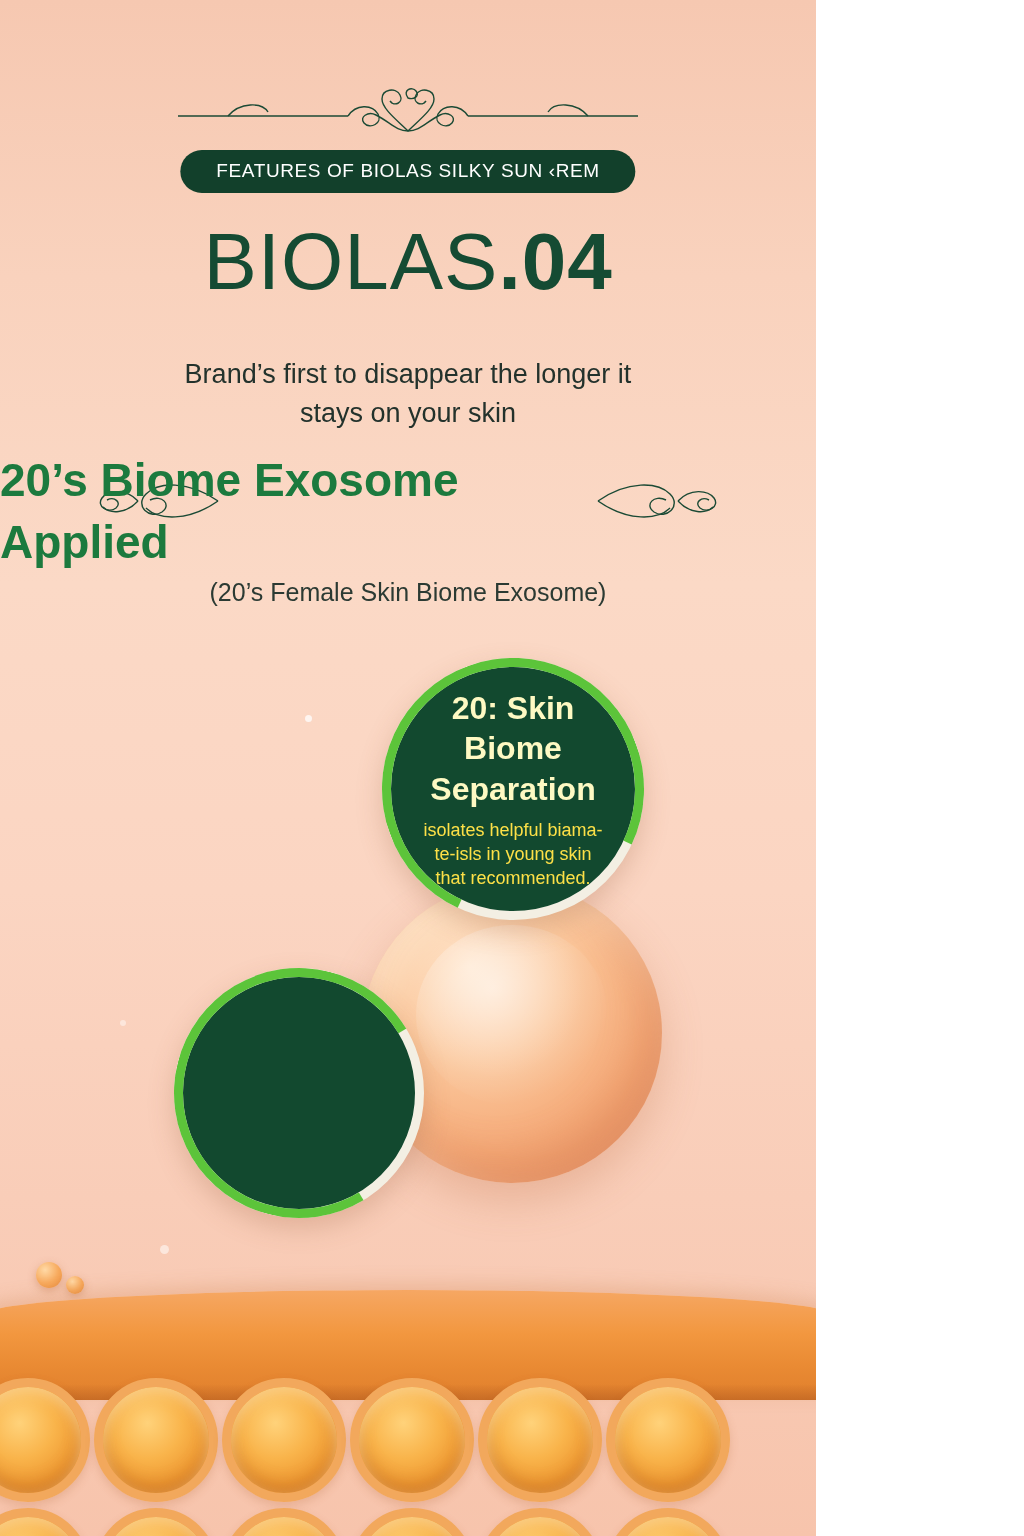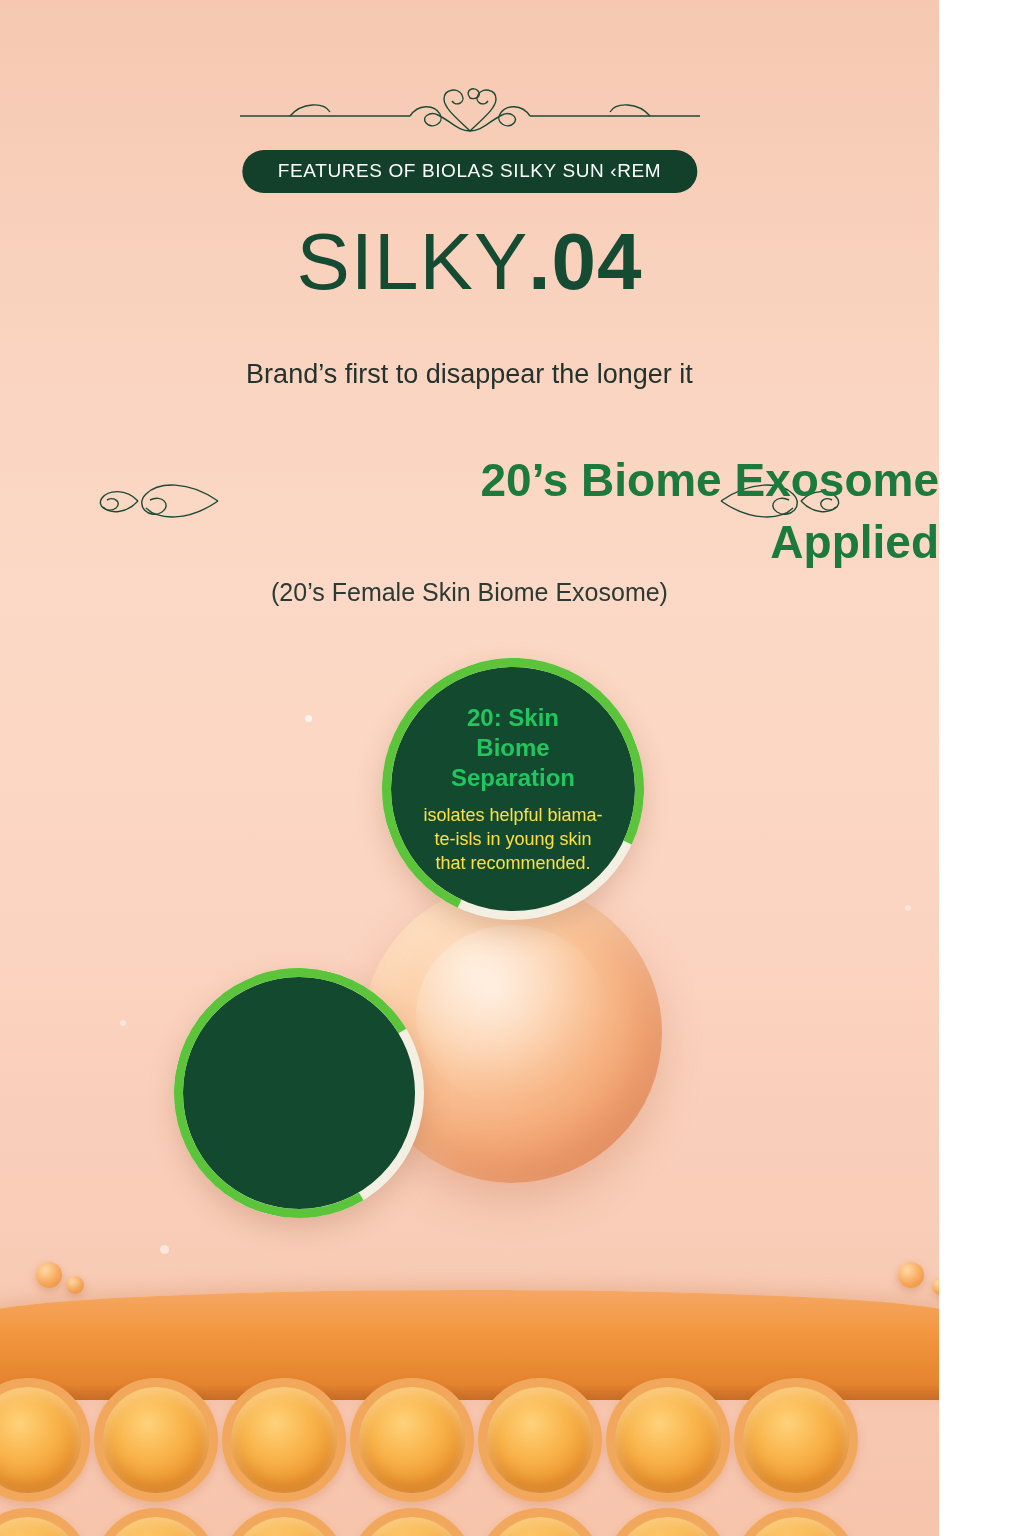--- a/index.html
+++ b/index.html
@@ -4,21 +4,21 @@
 <style>
   * { box-sizing: border-box; margin: 0; padding: 0; }
   html, body {
     width: 1024px;
     height: 1536px;
     overflow: hidden;
     font-family: "Liberation Sans", sans-serif;
   }
   .page {
     position: relative;
-    width: 939px;
+    width: 816px;
     height: 1536px;
     background: linear-gradient(180deg, #f6c8b1 0%, #f9d2bd 18%, #fbd9c6 38%, #fbd5c2 58%, #f9cdb8 78%, #f7c4ac 100%);
     overflow: hidden;
   }
 
   
   .flourish-top {
     position: absolute;
     top: 86px; left: 50%;
     transform: translateX(-50%);
@@ -67,21 +67,21 @@
     color: #23322c;
     font-size: 27px;
     line-height: 1.45;
     font-weight: 400;
   }
 
   
   .headline {
     position: absolute;
     top: 450px; left: 0; right: 0;
-    text-align: right;
+    text-align: left;
     color: #1c7a3e;
     font-size: 46px;
     font-weight: 700;
     line-height: 1.34;
   }
 
   
   .caption {
     position: absolute;
     top: 578px; left: 0; right: 0;
@@ -158,23 +158,23 @@
     transform: rotate(-8deg);
   }
   .bubble-inner {
     position: absolute;
     left: 0; right: 0;
     top: 50%;
     transform: translateY(-50%);
     padding: 0 22px;
   }
   .bubble-title {
-    color: #22c55e;
+    color: #fef9c3;
     font-weight: 700;
-    font-size: 24px;
+    font-size: 32px;
     line-height: 1.26;
     margin-bottom: 9px;
   }
   .bubble-body {
     color: #fde047;
     font-size: 18px;
     line-height: 1.34;
     font-weight: 400;
   }
 
@@ -261,25 +261,26 @@
       <path d="M130 31 C100 10 70 12 58 24 C46 36 62 50 74 42 C84 35 74 24 62 30"></path>
       <path d="M130 31 C100 52 70 50 58 38"></path>
       <path d="M50 31 C38 18 20 20 14 28 C8 36 20 44 28 38 C34 33 27 26 19 30"></path>
       <path d="M50 31 C38 44 22 44 15 37"></path>
     </g>
   </svg>
 
   <div class="ribbon">FEATURES OF BIOLAS SILKY SUN ‹REM</div>
 
   <div class="point-title">
-    <span class="lite">SILKY</span><span class="bold">.04</span>
+    <span class="lite">BIOLAS</span><span class="bold">.04</span>
   </div>
 
   <div class="subtitle">
     <div>Brand’s first to disappear the longer it</div>
+    <div>stays on your skin</div>
   </div>
 
   <div class="headline">
     <div>20’s Biome Exosome</div>
     <div>Applied</div>
   </div>
 
   <div class="caption">(20’s Female Skin Biome Exosome)</div>
 
   <div class="sparkle" style="left:305px; top:715px; width:7px; height:7px;"></div>

